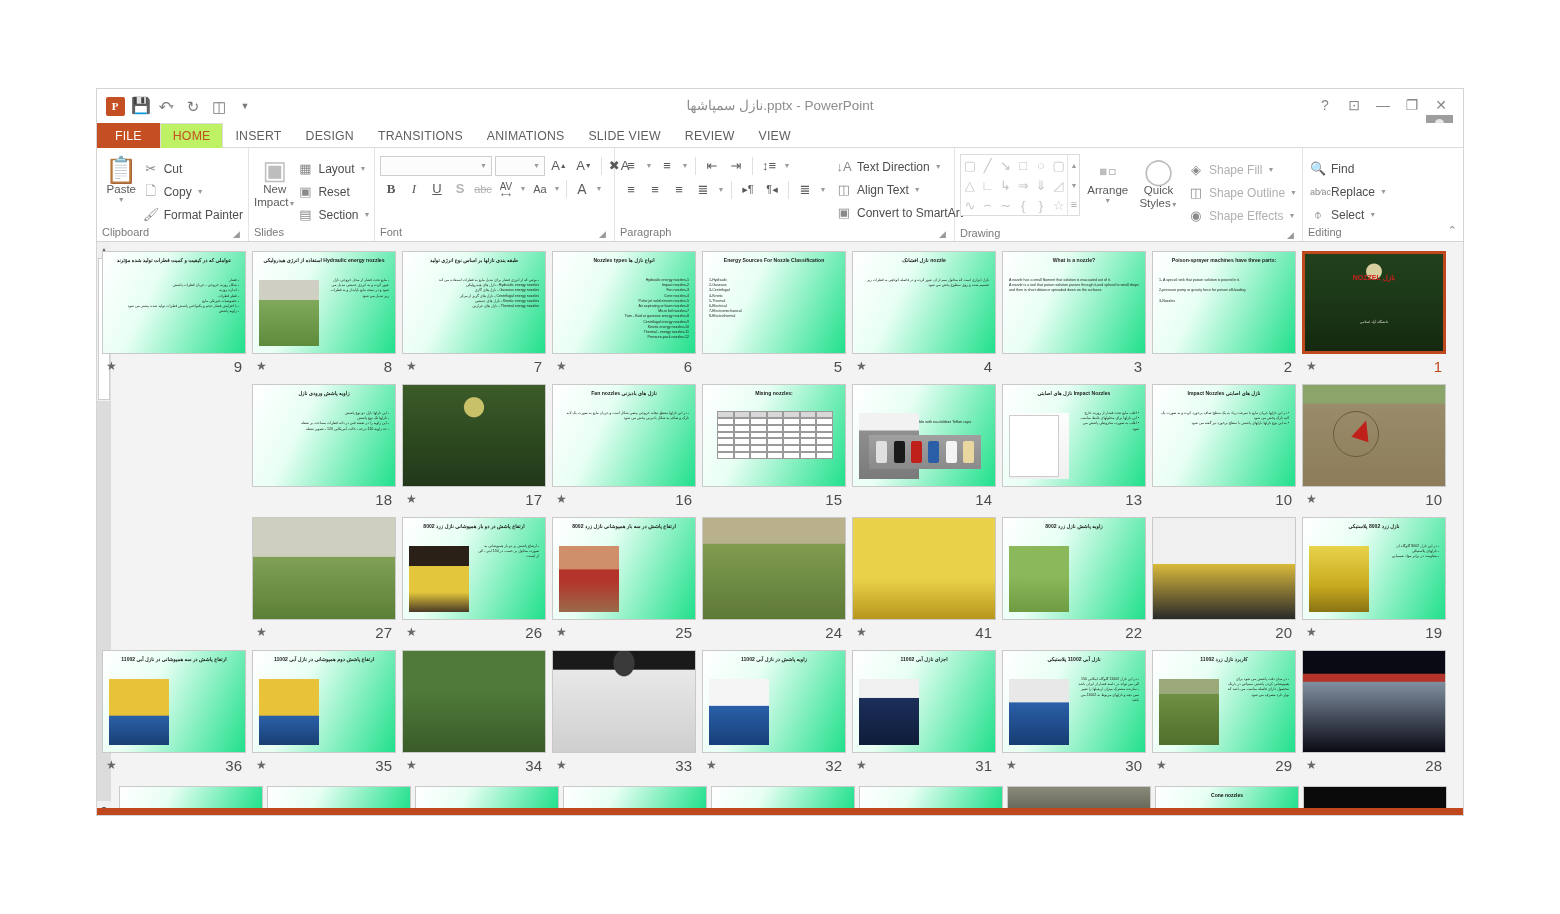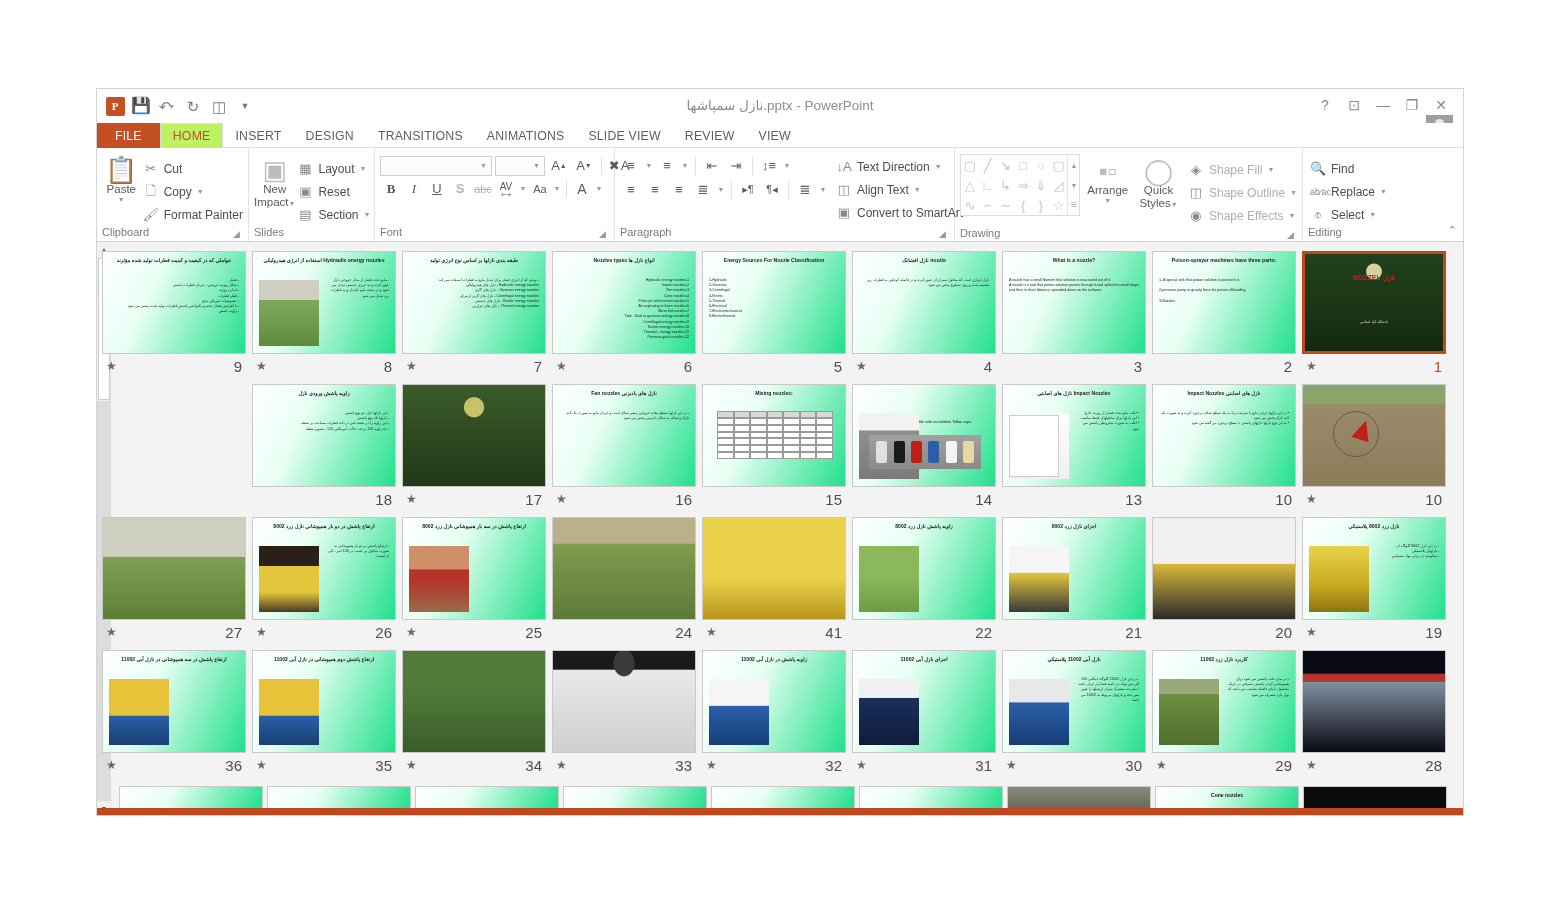--- a/index.html
+++ b/index.html
@@ -823,33 +823,20 @@
             </div>
             <div class="slide-meta">
               <div class="star hidden">★</div>
               <div class="snum">20</div>
             </div>
           </div>
           <div class="scell">
             <div class="thumb-wrap">
               <div class="thumb">
                 <div class="tgreen"></div>
-                <div class="ttitle">اجزای نازل زرد 8002</div>
-                <div class="timg" style="background: linear-gradient(rgb(245, 245, 245) 0px, rgb(245, 245, 245) 40%, rgb(227, 198, 60) 41%, rgb(58, 58, 58)); left: 6px; top: 28px; width: 60px; height: 66px;"></div>
-              </div>
-            </div>
-            <div class="slide-meta">
-              <div class="star hidden">★</div>
-              <div class="snum">21</div>
-            </div>
-          </div>
-          <div class="scell">
-            <div class="thumb-wrap">
-              <div class="thumb">
-                <div class="tgreen"></div>
                 <div class="ttitle">زاویه پاشش نازل زرد 8002</div>
                 <div class="timg" style="background: linear-gradient(rgb(138, 184, 90) 0px, rgb(138, 184, 90) 45%, rgb(111, 156, 66)); left: 6px; top: 28px; width: 60px; height: 66px;"></div>
               </div>
             </div>
             <div class="slide-meta">
               <div class="star hidden">★</div>
               <div class="snum">22</div>
             </div>
           </div>
           <div class="scell">

